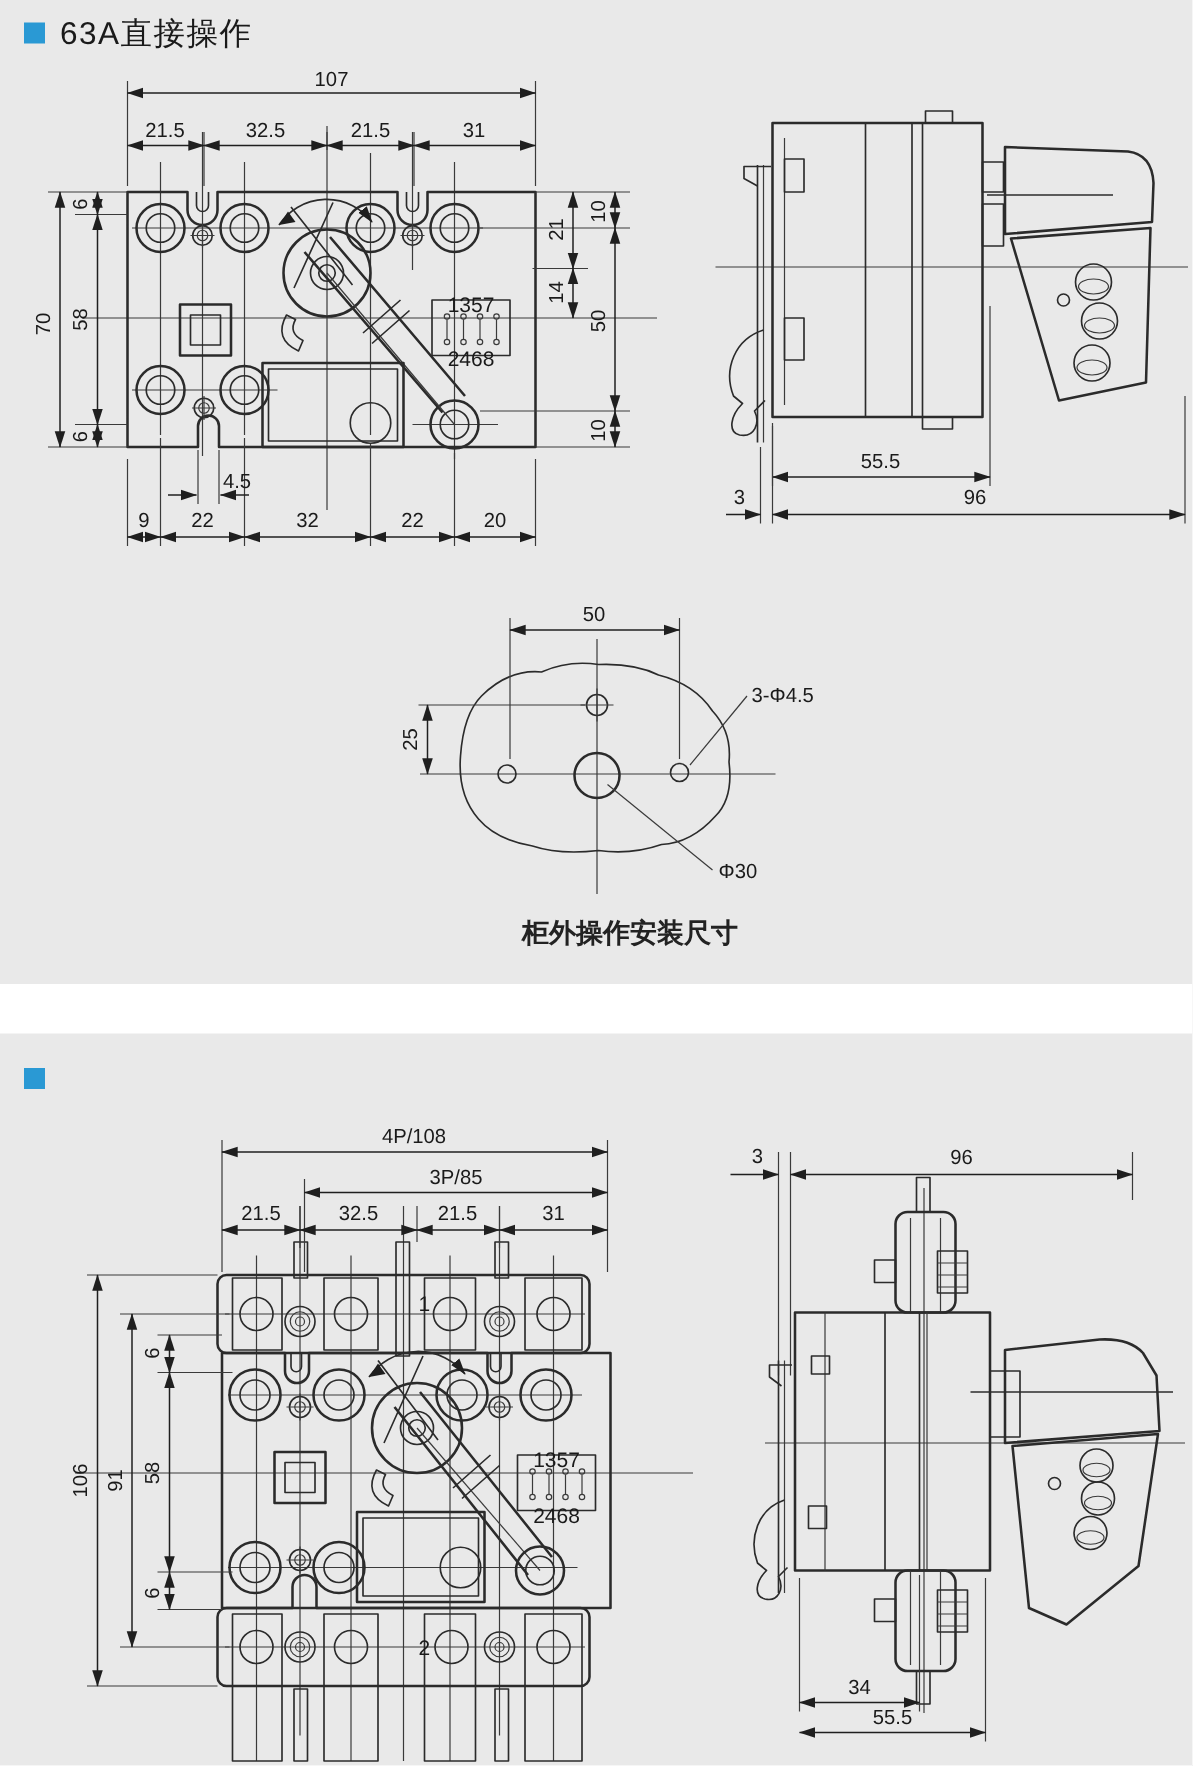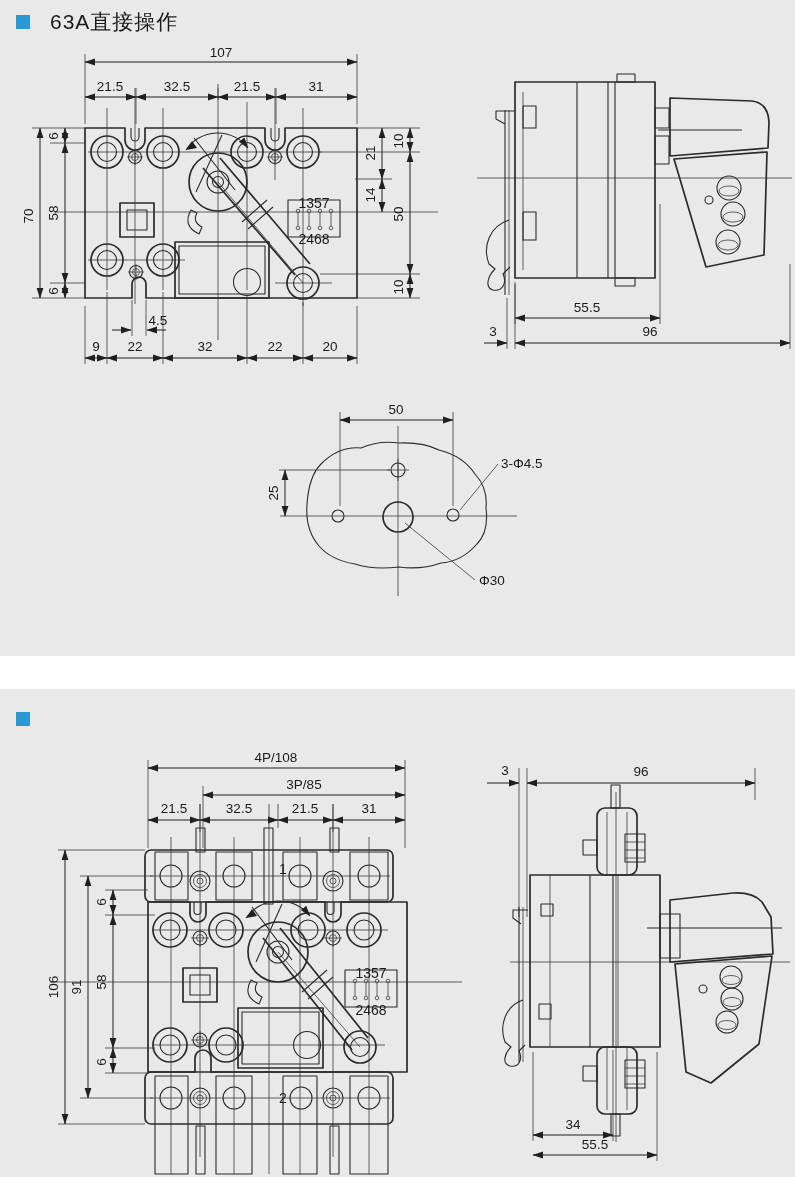--- a/index.html
+++ b/index.html
@@ -1,18 +1,18 @@
 <!DOCTYPE html>
 <html><head>
 <meta charset="utf-8">
 <style>
   html,body{margin:0;padding:0;background:#ffffff;}
   .page{position:relative;width:795px;height:1177px;background:#e9e9e9;overflow:hidden;
         font-family:"Liberation Sans","DejaVu Sans",sans-serif;color:#1c1c1c;}
-  .sec-header{position:absolute;display:flex;align-items:center;gap:20px;}
+  .sec-header{position:absolute;display:flex;align-items:center;gap:10px;}
   .bullet{width:14px;height:14px;background:#2a99d4;flex:0 0 auto;}
   .sec-title{font-size:21px;letter-spacing:1px;color:#1a1a1a;}
   .sep{position:absolute;left:0;width:795px;background:#ffffff;}
   .caption{position:absolute;text-align:center;font-size:18px;font-weight:600;color:#222;}
   svg{position:absolute;overflow:visible;}
   svg text{font-family:"Liberation Sans","DejaVu Sans",sans-serif;fill:#1a1a1a;}
   .dm{font-size:13.5px;}
   .pn{font-size:14px;}
   .o{fill:none;stroke:#2b2b2b;stroke-width:1.7;stroke-linejoin:round;}
   .m{fill:none;stroke:#2b2b2b;stroke-width:1.1;stroke-linejoin:round;}
@@ -227,20 +227,21 @@
       <path class="t" d="M24,74 H135"></path>
       <line class="d" x1="30" y1="74" x2="30" y2="120" marker-start="url(#as)" marker-end="url(#ae)"></line>
       <text class="dm" x="23" y="97" text-anchor="middle" transform="rotate(-90 23,97)">25</text>
       <path class="t" d="M205,114 L243,68"></path>
       <text class="dm" x="246" y="72">3-Φ4.5</text>
       <path class="t" d="M150,127 L220,184"></path>
       <text class="dm" x="224" y="189">Φ30</text>
     </g>
   </svg>
 
+  <div class="caption" style="left:255px;top:610px;width:330px;">柜外操作安装尺寸</div>
 
   <div class="sep" style="top:656px;height:33px;"></div>
 
   <div class="sec-header" style="left:16px;top:712px;">
     <span class="bullet"></span>
   </div>
 
   <svg style="left:30px;top:742px;" width="440" height="435" viewBox="0 0 440 435">
     <g>
       <path class="t" d="M20,240 H432 M141,95 V432 M204,95 V432 M270,95 V432 M339,95 V432 M239,62 V432 M170,62 V415 M303,62 V415 M120,134 H360 M122,188 H358 M122,303 H355 M120,356 H360"></path>

